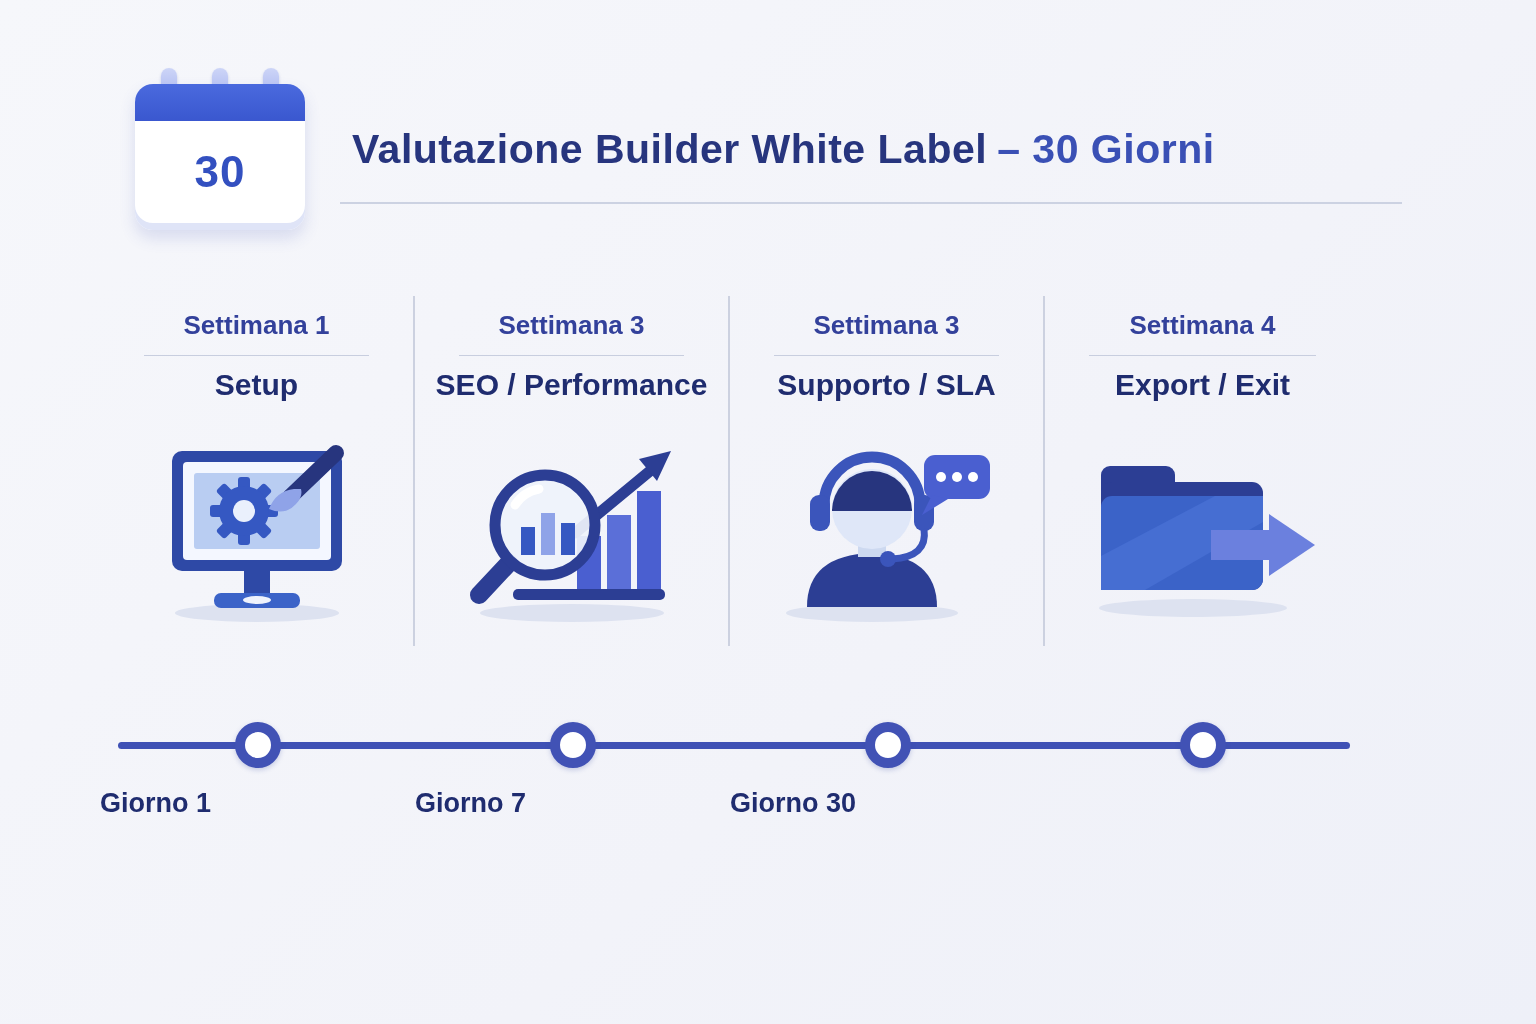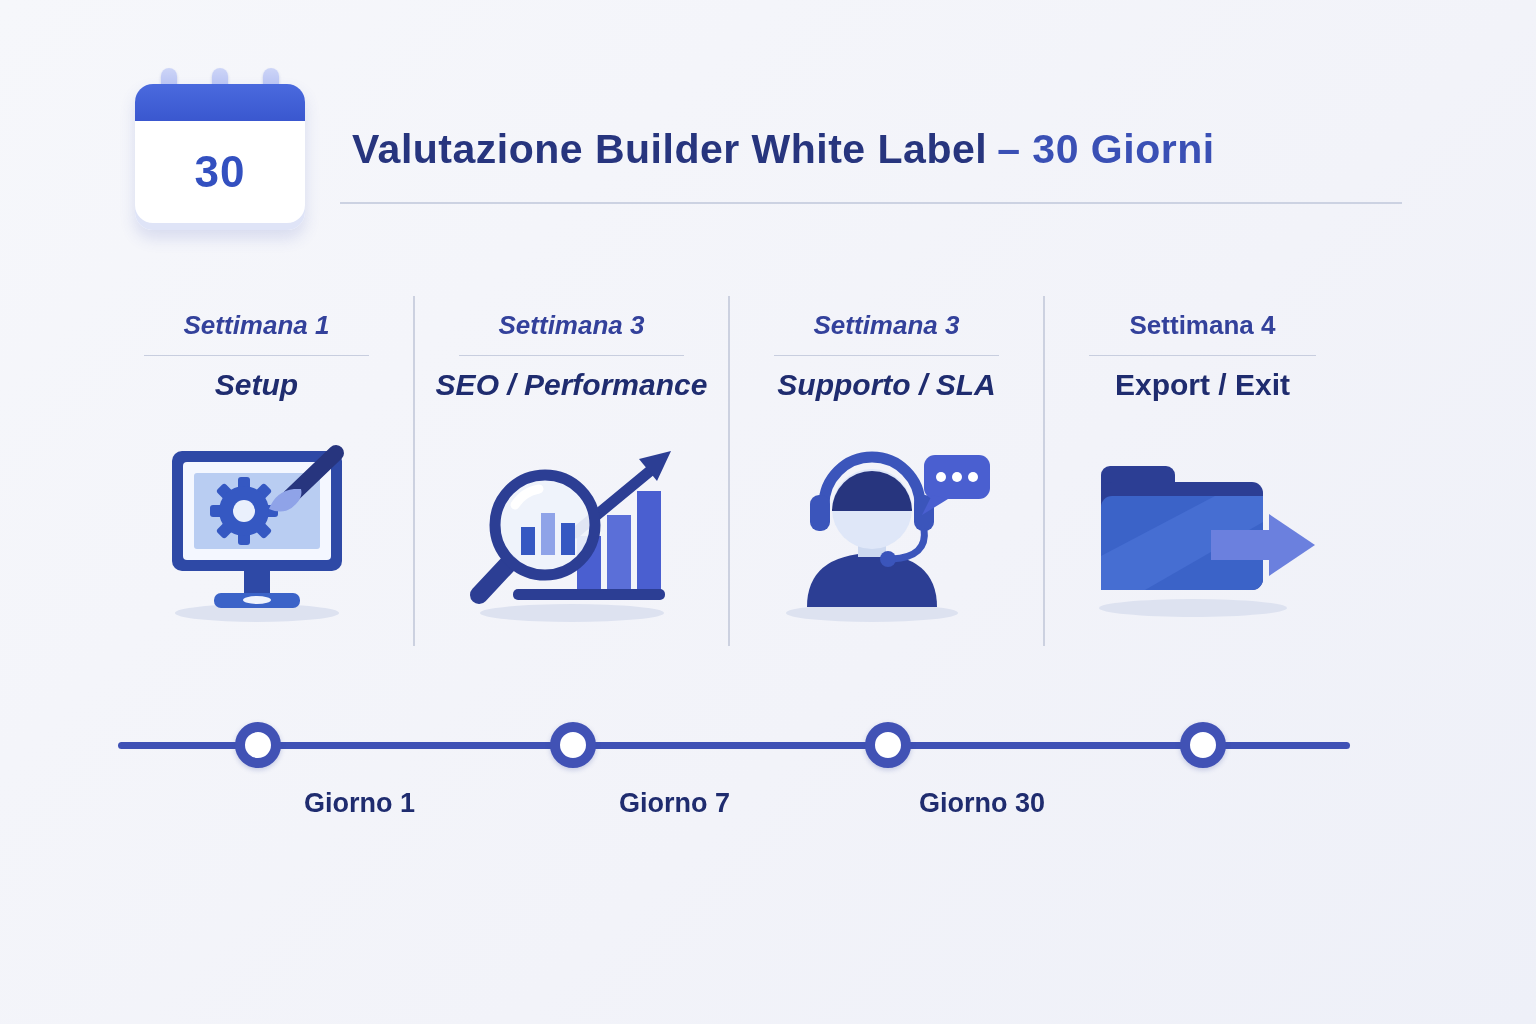--- a/index.html
+++ b/index.html
@@ -17,35 +17,35 @@
                 font-size:44px; font-weight:bold; color:#3350c0; letter-spacing:1px; }
 
   .page-title { position:absolute; left:352px; top:126px; font-size:41px; font-weight:bold; color:#27357e; white-space:nowrap; letter-spacing:.5px; }
   .page-title .accent { color:#3a50b5; margin-left:10px; }
   .title-rule { position:absolute; left:340px; top:202px; width:1062px; height:2px; background:#ccd2e2; }
 
   
   .columns { position:absolute; left:100px; top:296px; width:1260px; height:350px;
              display:grid; grid-template-columns:repeat(4,1fr); }
   .col { padding-top:14px; text-align:center; }
-  .col:not(:last-child) { border-right:2px solid #ccd1e0;font-style:italic; }
+  .col:not(:last-child) { border-right:2px solid #ccd1e0; }
   .week { font-size:26px; font-weight:600; color:#33419b; }
   .week-rule { width:72%; height:1px; background:#c8cedf; margin:14px auto 12px; }
   .phase { font-size:30px; font-weight:bold; color:#1f2c6f; margin-bottom:24px; white-space:nowrap;text-align:center; }
   .icon-wrap { height:205px; display:flex; align-items:center; justify-content:center; }
 
   
   .timeline { position:absolute; left:100px; top:716px; width:1260px; height:58px; }
   .tl-line { position:absolute; left:18px; right:10px; top:50%; height:7px; margin-top:-3px;
              background:#3f51b5; border-radius:4px; z-index:0; }
   .tl-slots { position:relative; z-index:1; display:grid; grid-template-columns:repeat(4,1fr); height:100%; }
   .tl-slot { display:flex; align-items:center; justify-content:center; }
   .tl-node { width:46px; height:46px; border-radius:50%; background:#ffffff; border:10px solid #4152b5; box-shadow:0 2px 5px rgba(50,70,160,.25); }
   .tl-labels { position:absolute; left:100px; top:788px; width:1260px; display:grid; grid-template-columns:repeat(4,1fr); }
-  .tl-label { text-align:right; font-size:27px; font-weight:bold; color:#1f2c6f; }
+  .tl-label { text-align:left; font-size:27px; font-weight:bold; color:#1f2c6f; }
 </style>
 </head>
 <body>
 
 <div class="canvas">
 
   <div class="calendar">
     <span class="cal-ring r1"></span>
     <span class="cal-ring r2"></span>
     <span class="cal-ring r3"></span>

